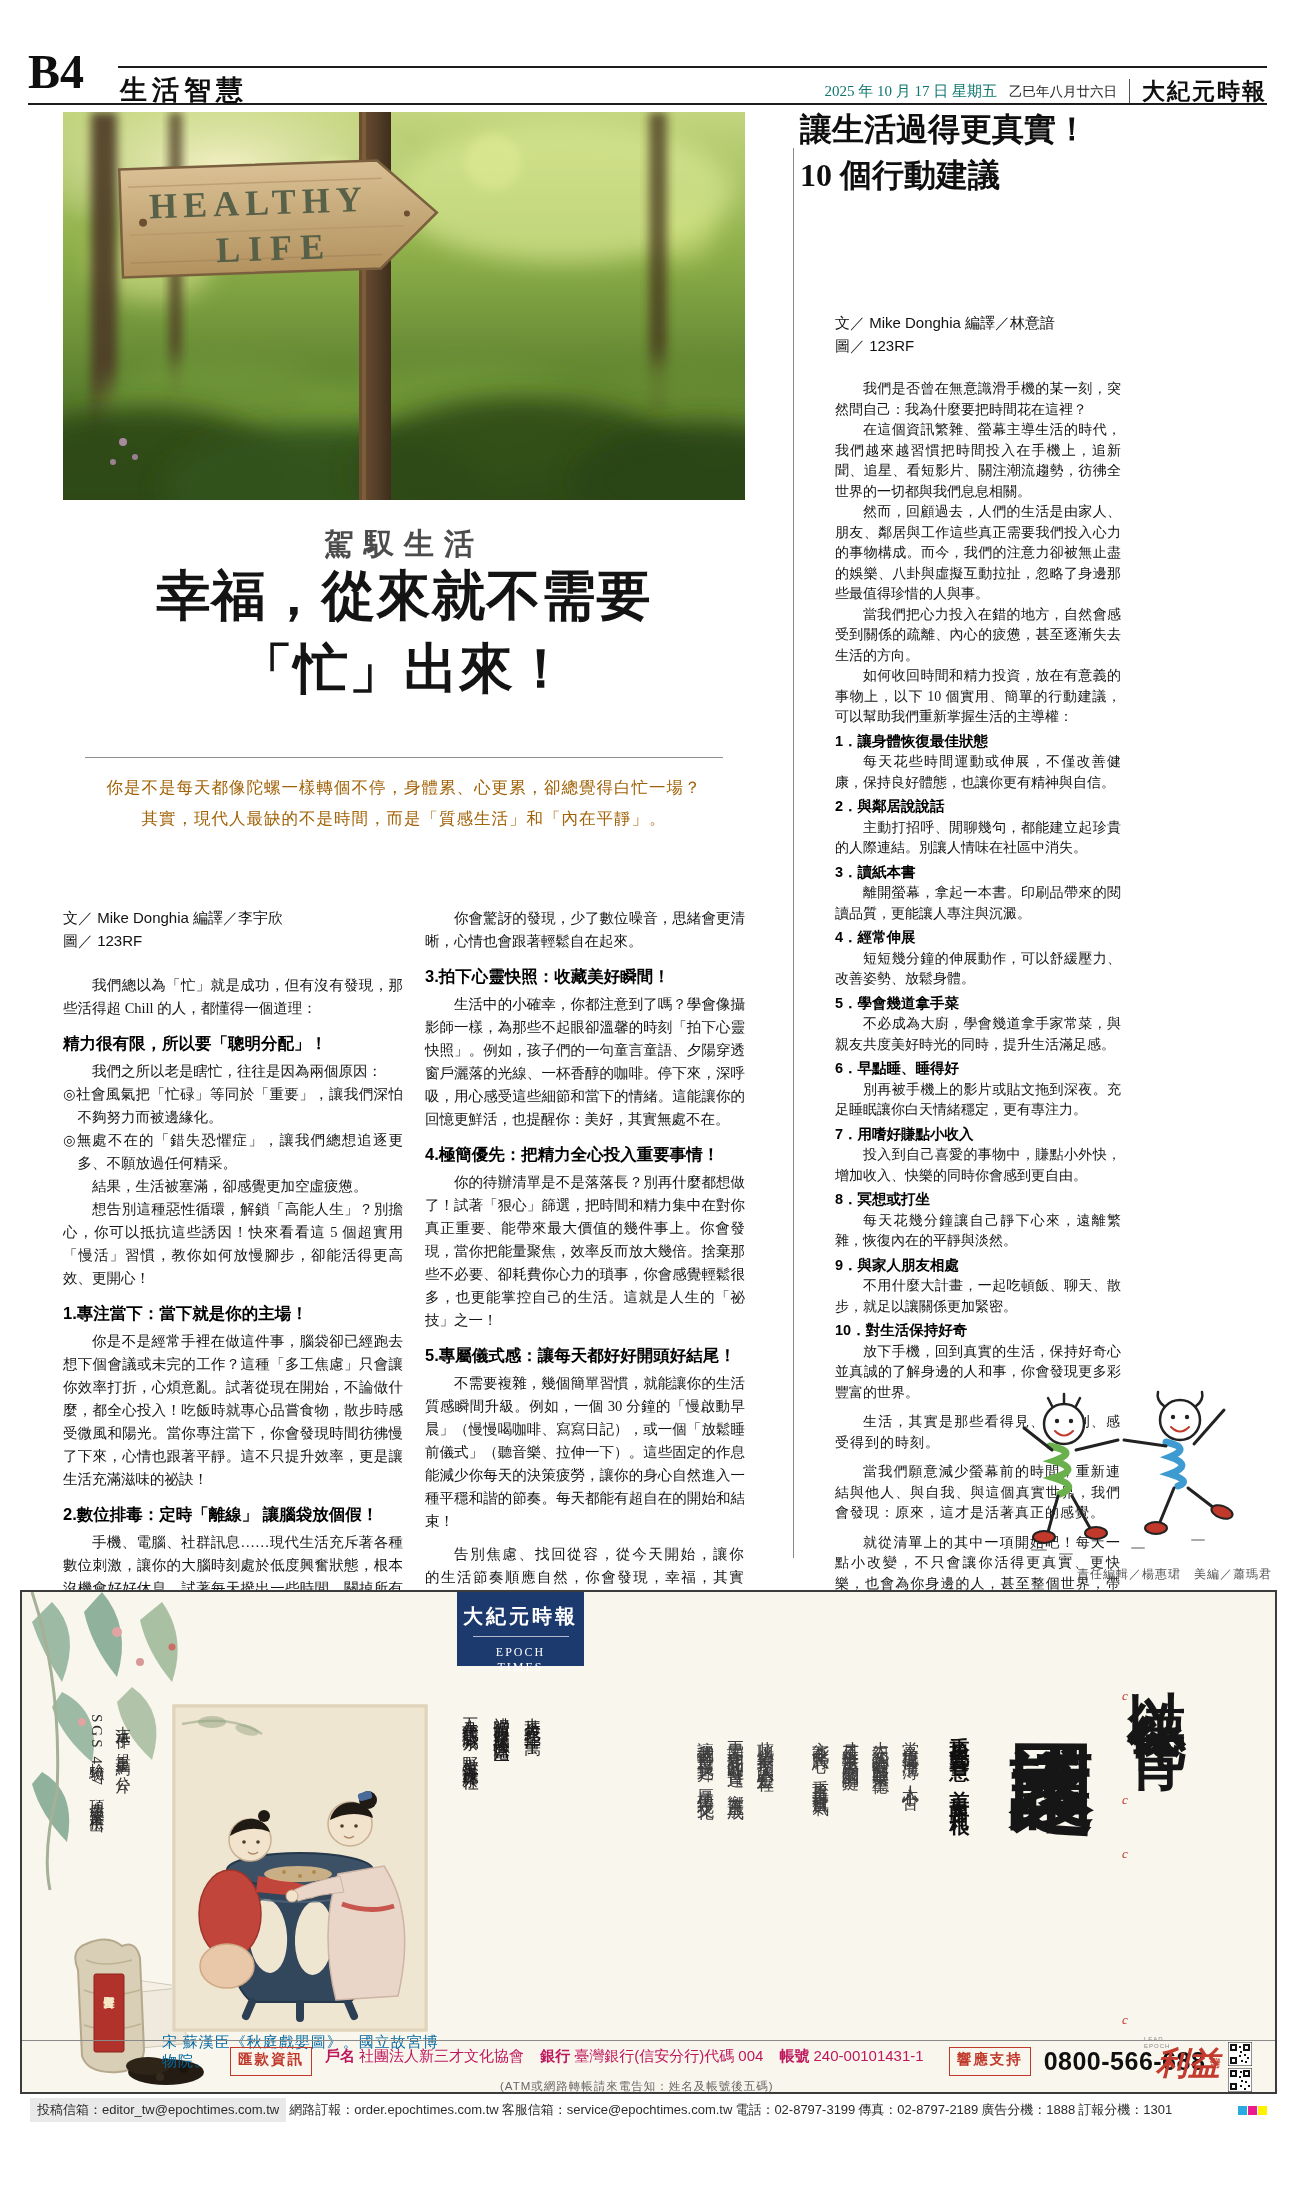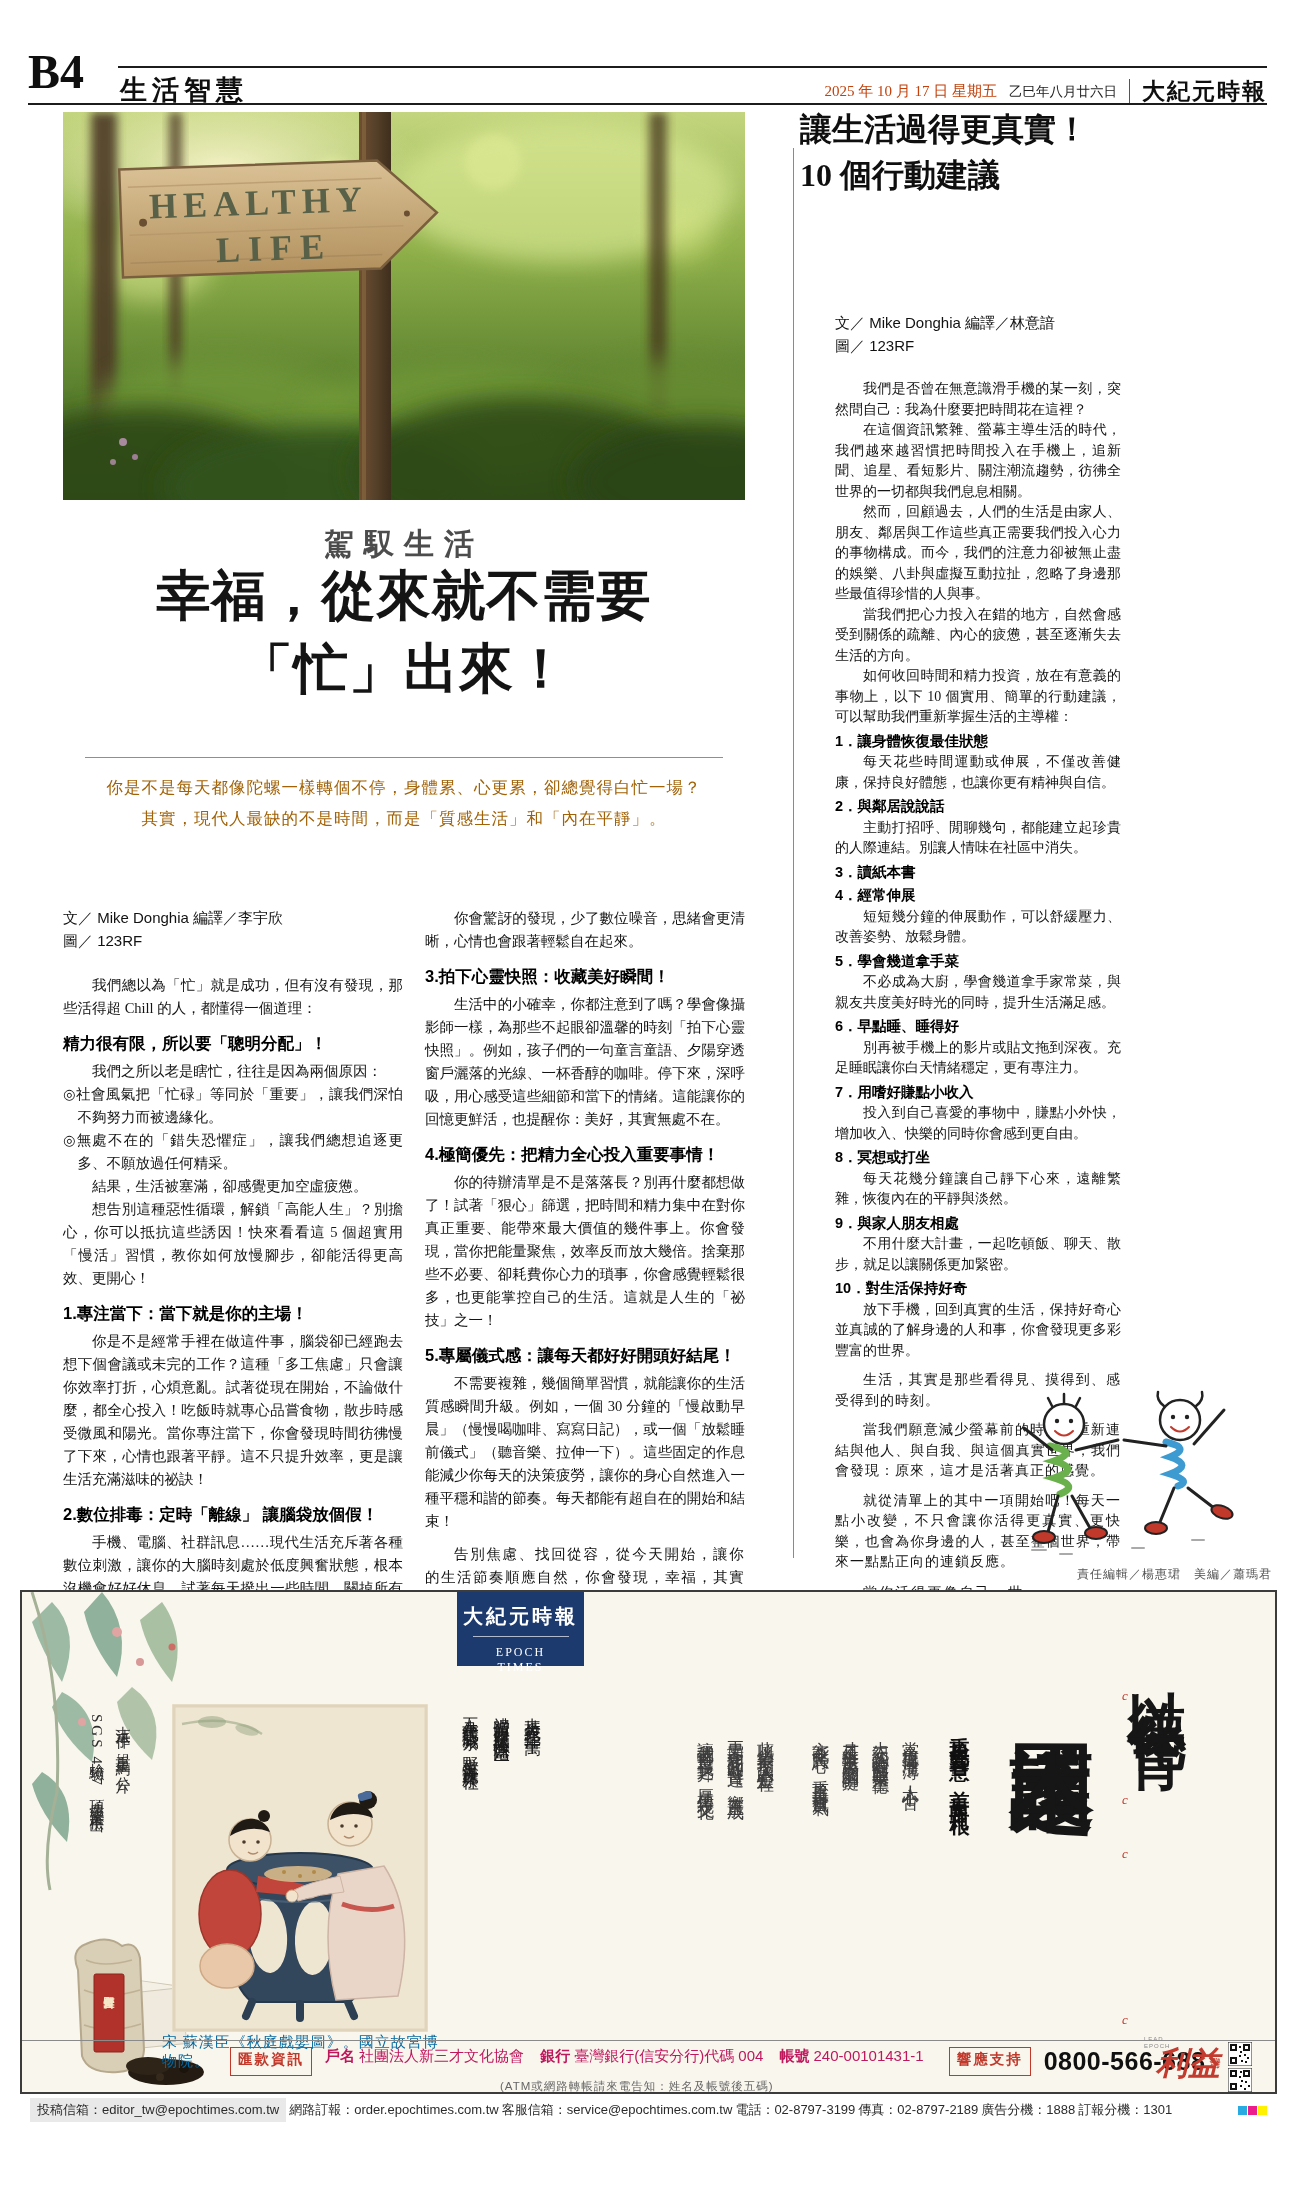--- a/index.html
+++ b/index.html
@@ -6,21 +6,21 @@
   .page{position:relative;width:1297px;height:2185px;background:#fff;overflow:hidden;
         font-family:"Liberation Serif","DejaVu Serif",serif;color:#111;}
   .abs{position:absolute;}
 
   
   .b4{left:28px;top:44px;font-size:48px;font-weight:700;font-family:"Liberation Serif",serif;color:#0f0f0f;}
   .rule-a{left:118px;top:66px;width:1149px;height:2px;background:#1c1c1c;}
   .section-title{left:120px;top:72px;font-family:"Liberation Sans","DejaVu Sans",sans-serif;
                  font-size:27px;font-weight:700;letter-spacing:5px;color:#0f0f0f;}
   .dateline{right:30px;top:76px;display:flex;align-items:center;gap:12px;}
-  .date-main{font-size:15px;color:#c2410c;margin-left:42px;}
+  .date-main{font-size:15px;color:#0f766e;margin-left:42px;}
   .date-lunar{font-size:13.5px;color:#222;}
   .date-div{width:1px;height:26px;background:#555;}
   .masthead{font-size:23px;font-weight:700;letter-spacing:2px;color:#0f0f0f;}
   .rule-b{left:28px;top:103px;width:1239px;height:2px;background:#1c1c1c;}
 
   
   .hero{left:63px;top:112px;width:682px;height:388px;overflow:hidden;}
   .kicker{left:63px;top:524px;width:682px;text-align:center;font-size:30px;font-weight:700;
           letter-spacing:10px;color:#4c4c4c;}
   .main-title{left:63px;top:560px;width:682px;text-align:center;font-size:54px;line-height:1.36;
@@ -246,20 +246,21 @@
         <p class="t-p">我們是否曾在無意識滑手機的某一刻，突然問自己：我為什麼要把時間花在這裡？</p>
         <p class="t-p">在這個資訊繁雜、螢幕主導生活的時代，我們越來越習慣把時間投入在手機上，追新聞、追星、看短影片、關注潮流趨勢，彷彿全世界的一切都與我們息息相關。</p>
         <p class="t-p">然而，回顧過去，人們的生活是由家人、朋友、鄰居與工作這些真正需要我們投入心力的事物構成。而今，我們的注意力卻被無止盡的娛樂、八卦與虛擬互動拉扯，忽略了身邊那些最值得珍惜的人與事。</p>
         <p class="t-p">當我們把心力投入在錯的地方，自然會感受到關係的疏離、內心的疲憊，甚至逐漸失去生活的方向。</p>
         <p class="t-p">如何收回時間和精力投資，放在有意義的事物上，以下 10 個實用、簡單的行動建議，可以幫助我們重新掌握生活的主導權：</p>
         <p class="t-h">1．讓身體恢復最佳狀態</p>
         <p class="t-p">每天花些時間運動或伸展，不僅改善健康，保持良好體態，也讓你更有精神與自信。</p>
         <p class="t-h">2．與鄰居說說話</p>
         <p class="t-p">主動打招呼、閒聊幾句，都能建立起珍貴的人際連結。別讓人情味在社區中消失。</p>
         <p class="t-h">3．讀紙本書</p>
+        <p class="t-p">離開螢幕，拿起一本書。印刷品帶來的閱讀品質，更能讓人專注與沉澱。</p>
         <p class="t-h">4．經常伸展</p>
         <p class="t-p">短短幾分鐘的伸展動作，可以舒緩壓力、改善姿勢、放鬆身體。</p>
         <p class="t-h">5．學會幾道拿手菜</p>
         <p class="t-p">不必成為大廚，學會幾道拿手家常菜，與親友共度美好時光的同時，提升生活滿足感。</p>
         <p class="t-h">6．早點睡、睡得好</p>
         <p class="t-p">別再被手機上的影片或貼文拖到深夜。充足睡眠讓你白天情緒穩定，更有專注力。</p>
         <p class="t-h">7．用嗜好賺點小收入</p>
         <p class="t-p">投入到自己喜愛的事物中，賺點小外快，增加收入、快樂的同時你會感到更自由。</p>
         <p class="t-h">8．冥想或打坐</p>
         <p class="t-p">每天花幾分鐘讓自己靜下心來，遠離繁雜，恢復內在的平靜與淡然。</p>

